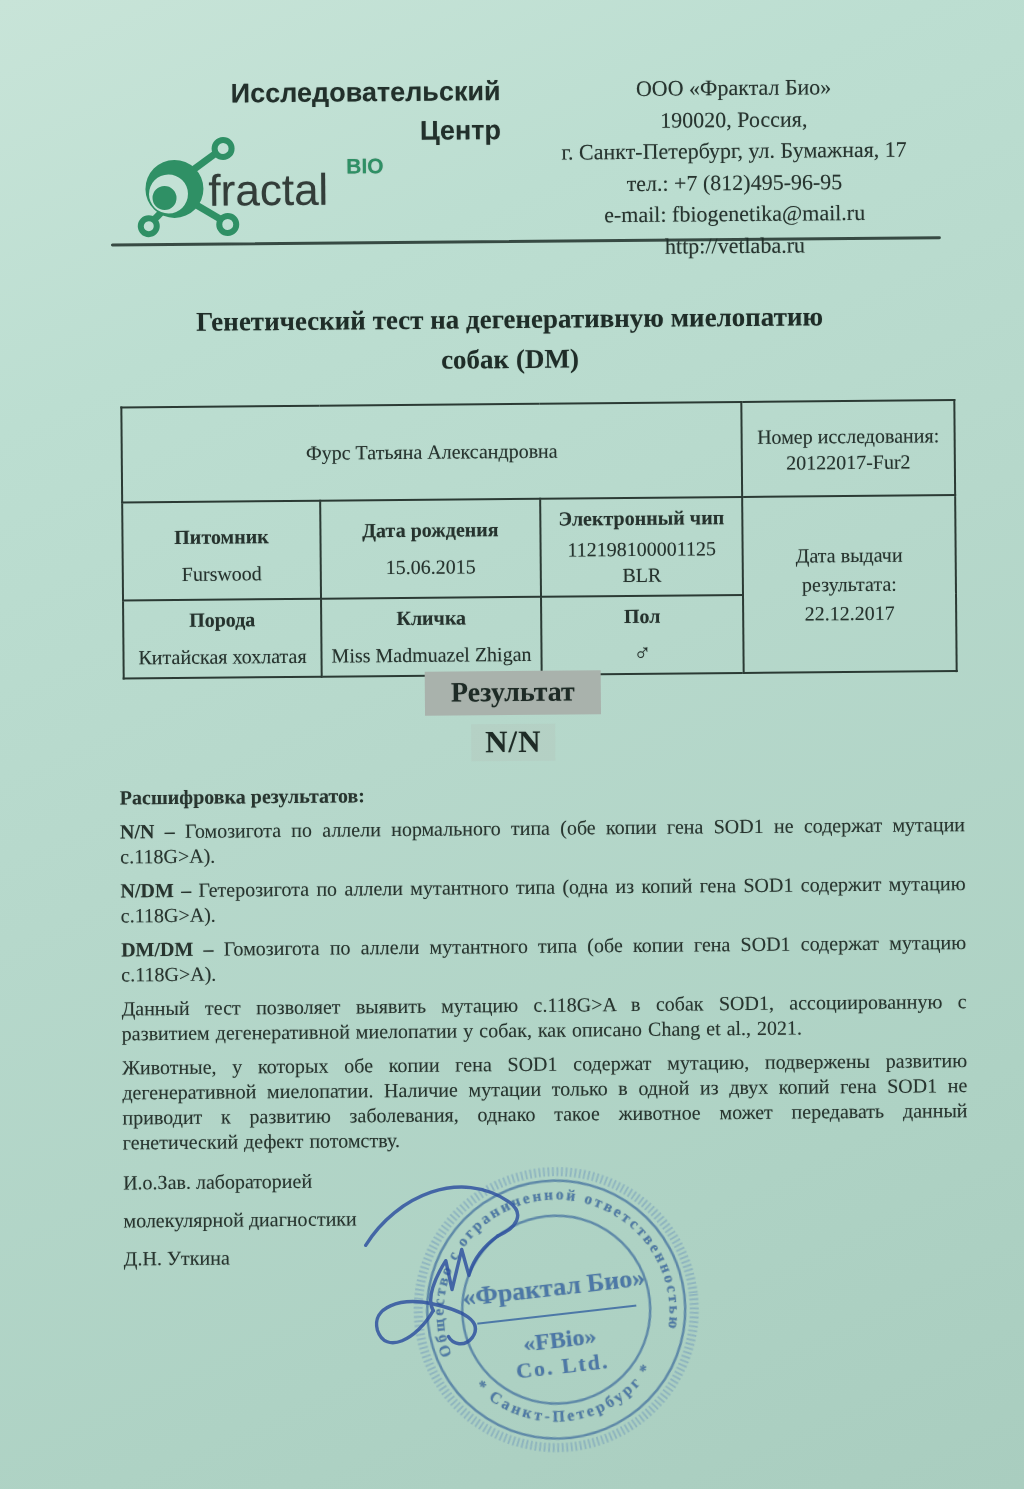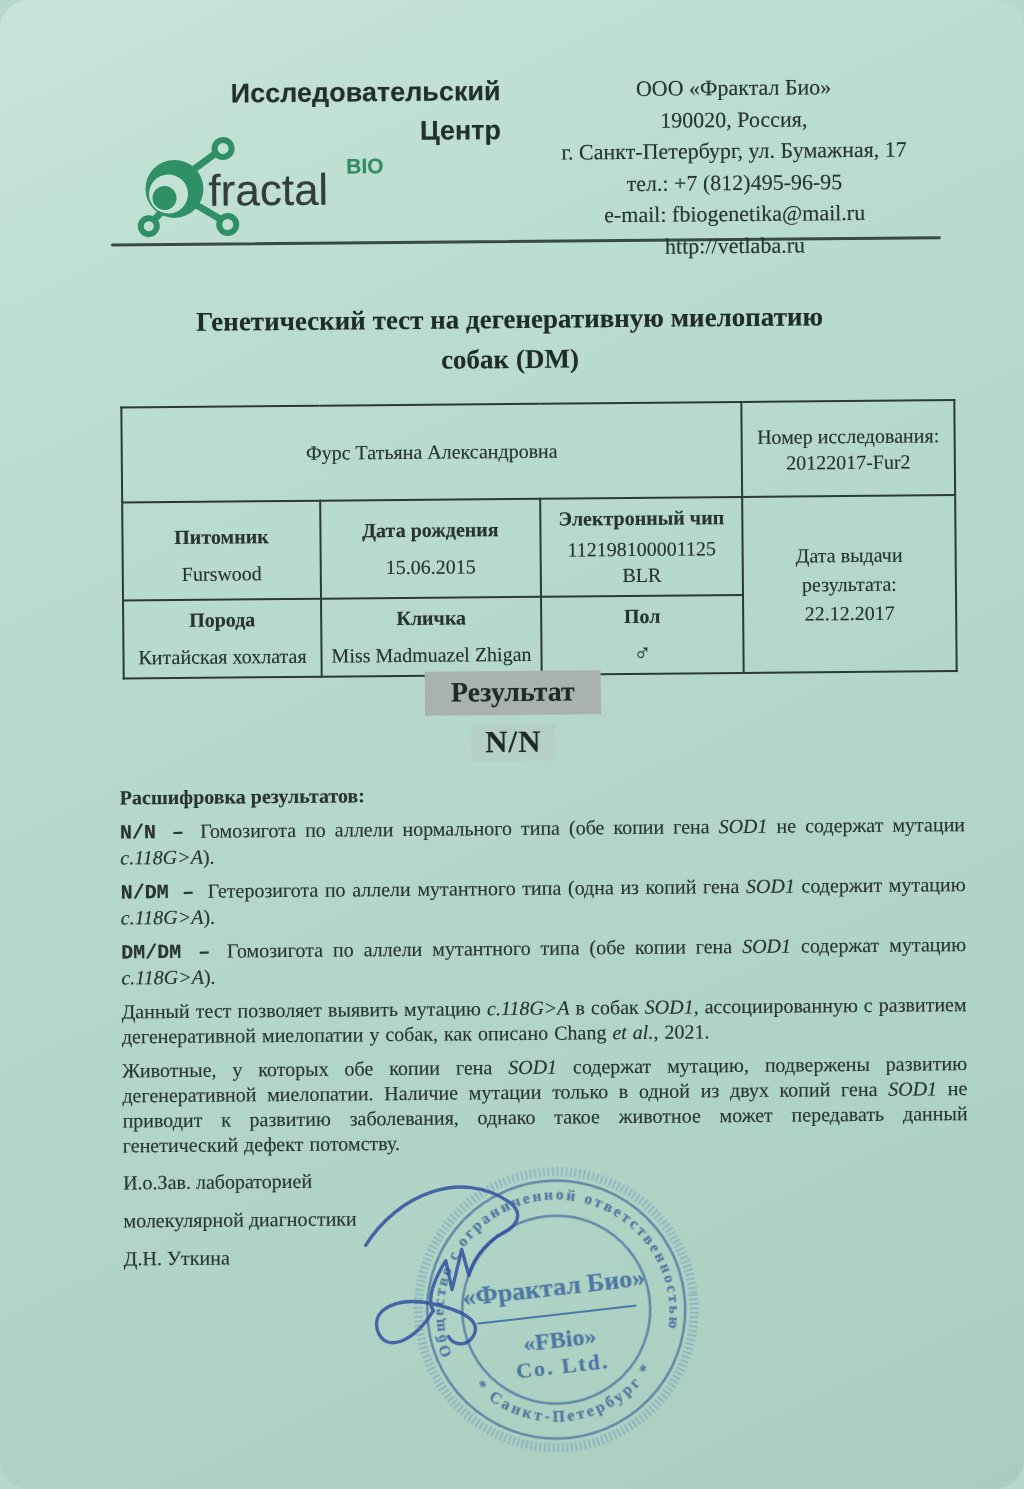--- a/index.html
+++ b/index.html
@@ -5,21 +5,20 @@
   html,body{margin:0;padding:0;}
   body{
     width:1024px;height:1489px;overflow:hidden;
     background:#b7d9cb;
     font-family:"Liberation Serif", serif;
   }
   .paper{
     position:relative;width:1024px;height:1489px;
     background:linear-gradient(155deg,#c8e4d8 0%,#bcded1 22%,#b6d8cb 48%,#aed2c4 78%,#a9cdbf 100%);
     overflow:hidden;
-    border-radius:29px;
   }
   .doc{
     position:absolute;inset:0;
     transform:rotate(-0.5deg);transform-origin:50% 40%;
     color:#28352f;
     text-shadow:0 0 1px rgba(38,52,46,0.35);
   }
   
   .org-name{
     position:absolute;top:72px;right:519px;width:360px;
@@ -66,21 +65,21 @@
     margin-top:9px;font-weight:bold;font-size:31px;letter-spacing:1px;color:#1e2b26;
   }
   .result-value span{background:rgba(180,190,184,0.28);padding:0 14px 2px;text-align:center;}
   
   .interp{position:absolute;left:118px;top:783px;width:845px;}
   .interp h3{margin:0 0 10px;font-size:20px;font-weight:bold;}
   .interp p{
     margin:0 0 9px;font-size:20px;line-height:25px;
     text-align:justify;word-spacing:1px;
   }
-  .b{font-weight:bold;font-family:Liberation Mono, monospace;} .i{font-style:italic;}
+  .b{font-weight:bold;} .i{}
   
   .sig{position:absolute;left:118px;top:1160px;font-size:20px;line-height:38px;}
   
   .stampbox{position:absolute;left:358px;top:1148px;width:384px;height:341px;}
   .stamp-g{filter:blur(0.4px);}
 </style>
 </head>
 <body>
 
 <div class="paper">

